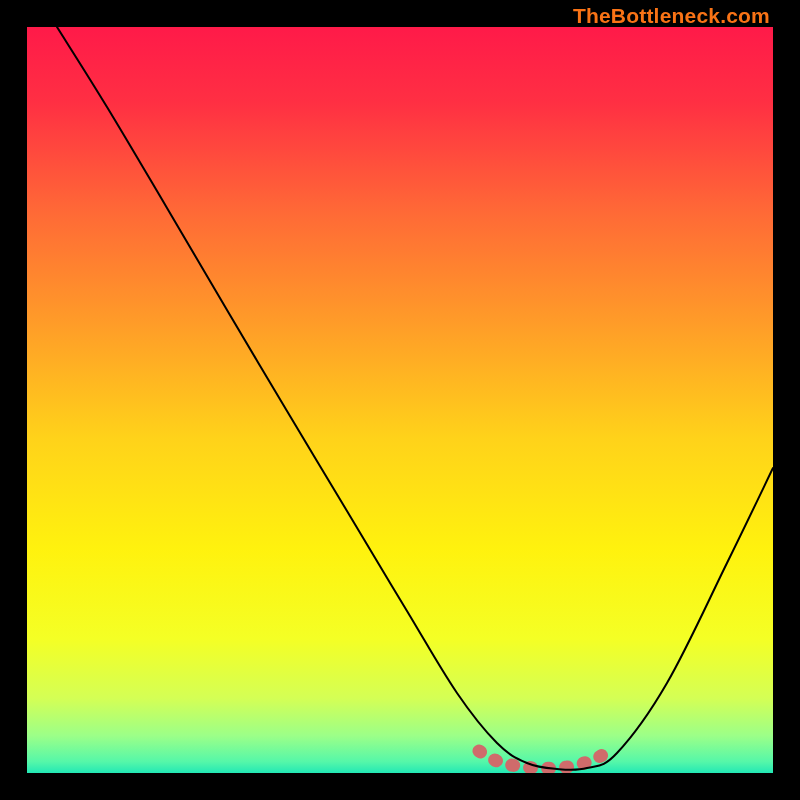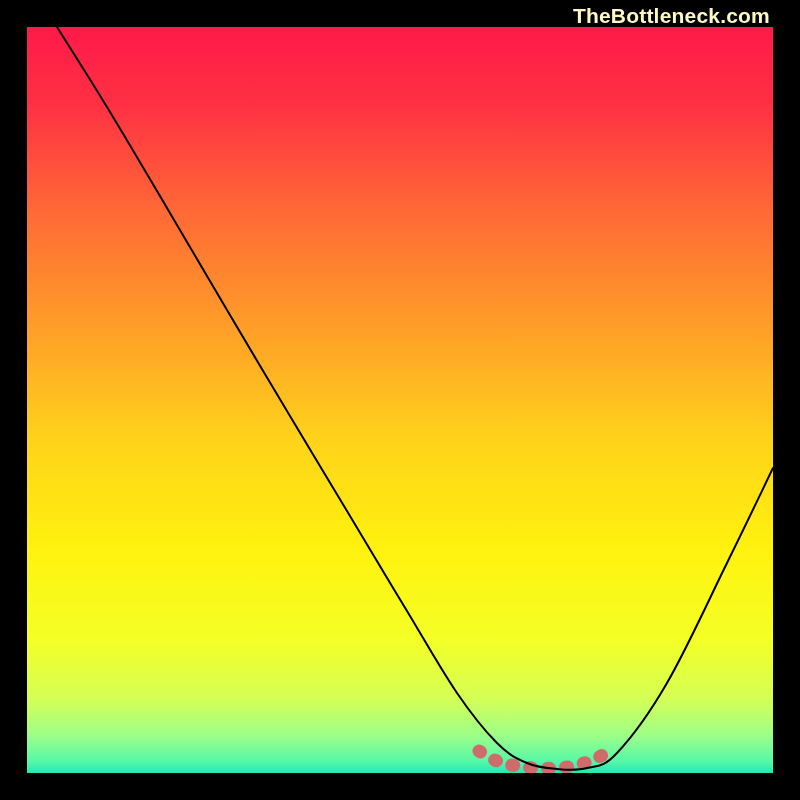--- a/index.html
+++ b/index.html
@@ -40,21 +40,21 @@
     width: 100%;
     height: 100%;
   }
   .watermark {
     position: absolute;
     top: 4px;
     right: 30px;
     font-family: Arial, Helvetica, sans-serif;
     font-size: 21px;
     font-weight: bold;
-    color: #fef9c3;
+    color: #f97316;
     letter-spacing: 0.2px;
   }
 </style>
 </head>
 <body>
 
 <div class="frame">
 
   <div class="watermark">TheBottleneck.com</div>
 

